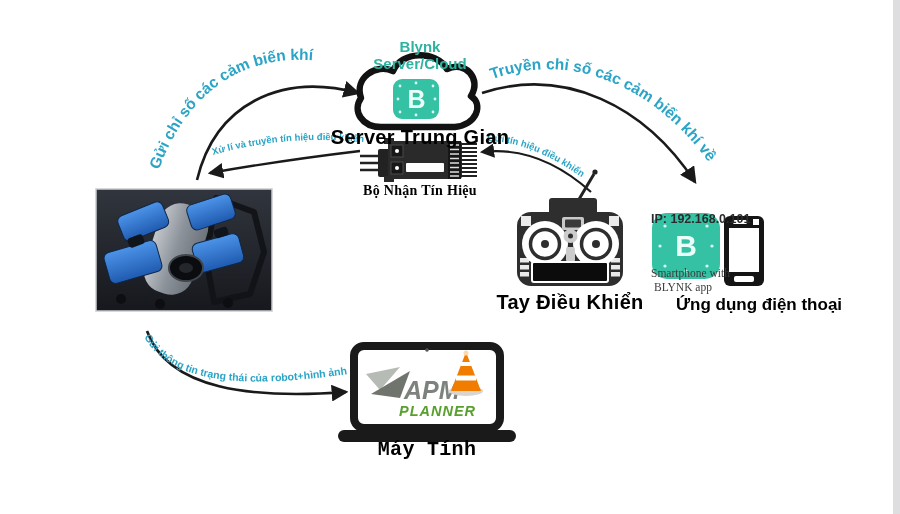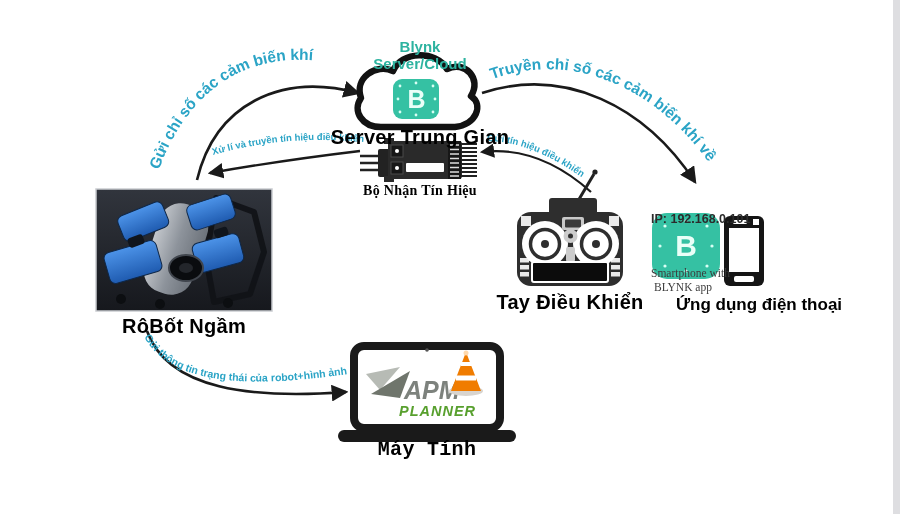--- a/index.html
+++ b/index.html
@@ -195,21 +195,20 @@
       </g>
     </g>
   </svg>
 
   <div class="lbl cloud-caption" style="left:352px;top:38px;width:136px;">Blynk Server/Cloud</div>
 
   <div class="lbl node-label" style="left:330px;top:126px;width:180px;">Server Trung Gian</div>
 
   <div class="lbl node-label" style="left:330px;top:183px;width:180px;font-size:14px;font-family:Liberation Serif, serif;">Bộ Nhận Tín Hiệu</div>
 
-  <div class="lbl node-label" style="left:99px;top:315px;width:170px;">RôBốt Ngầm</div>
 
   <div class="lbl node-label" style="left:495px;top:291px;width:150px;">Tay Điều Khiển</div>
 
   <div class="lbl ip-text" style="left:651px;top:212px;width:160px;">IP: 192.168.0.101</div>
 
   <div class="lbl phone-caption" style="left:651px;top:266px;width:120px;">
     <div>Smartphone with</div>
     <div style="padding-left:3px;">BLYNK app</div>
   </div>
 

